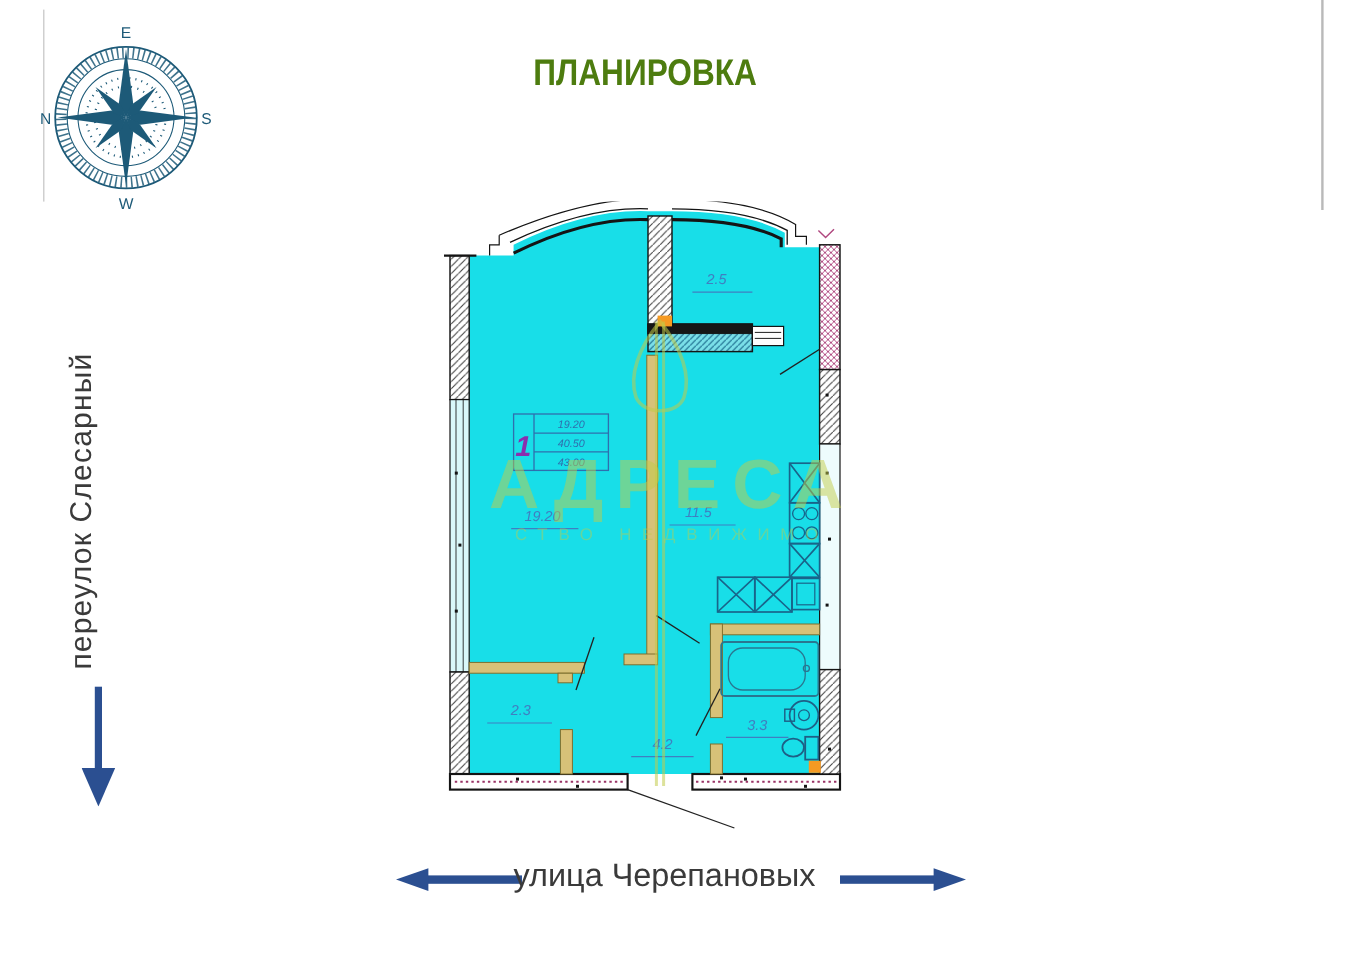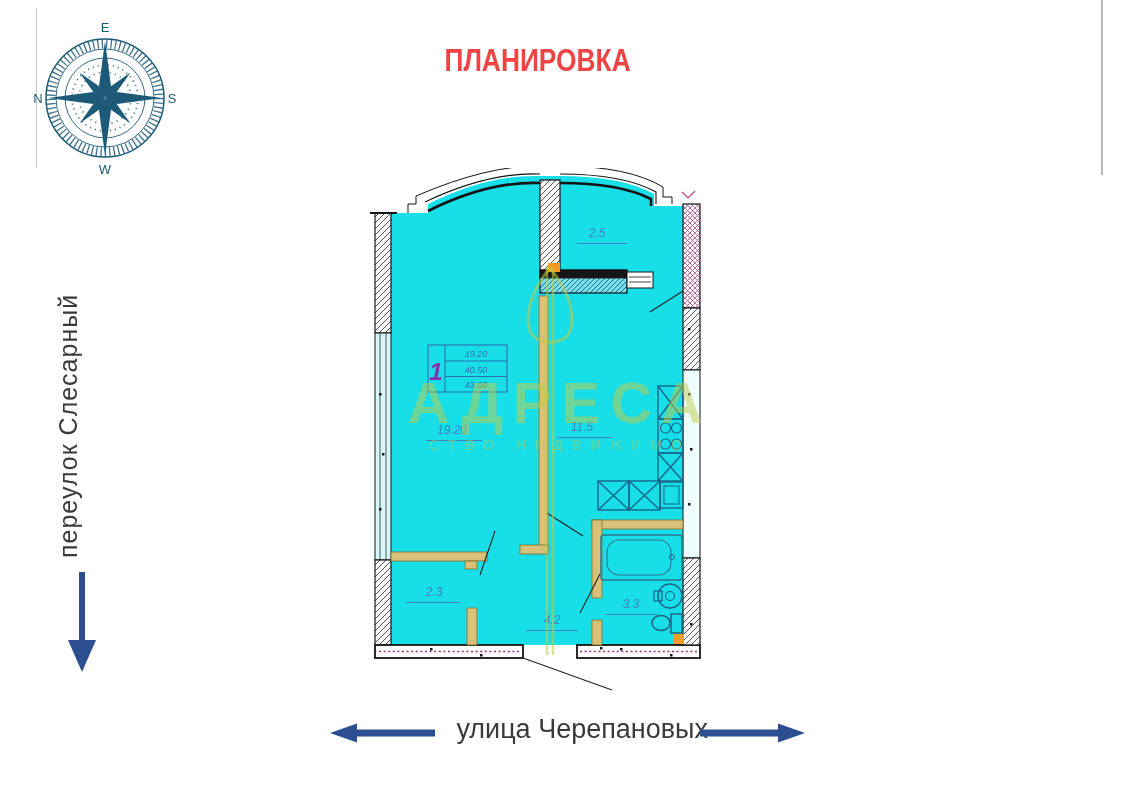--- a/index.html
+++ b/index.html
@@ -1,28 +1,28 @@
 <!DOCTYPE html>
 <html><head>
 <meta charset="utf-8">
 <style>
   html,body{margin:0;padding:0;background:#e8e8e8;}
   #stage{position:relative;width:1121px;height:800px;background:#ffffff;overflow:hidden;
          font-family:"Liberation Sans",sans-serif;}
   .abs{position:absolute;}
   
-  #title-block{left:258px;top:44px;width:560px;text-align:center;color:#ef4444;line-height:1.08;}
+  #title-block{left:258px;top:44px;width:560px;text-align:center;color:#4d7c0f;line-height:1.08;}
   #title-block .l1{display:inline-block;font-size:31px;font-weight:700;transform:scaleX(.85);letter-spacing:0px;}
   #title-block .l2{display:inline-block;font-size:28px;font-weight:700;transform:scaleX(.87);margin-top:2px;}
   
   #street-left{left:54px;top:280px;height:292px;width:40px;
     writing-mode:vertical-rl;transform:rotate(180deg);
     font-size:25px;color:#3a3a3a;text-align:center;letter-spacing:1px;}
   
-  #street-bottom{left:428px;top:714px;width:280px;text-align:right;font-size:27px;color:#3a3a3a;}
+  #street-bottom{left:428px;top:714px;width:280px;text-align:left;font-size:27px;color:#3a3a3a;}
   .edge-line{background:#c4c4c4;}
   svg text{font-family:"Liberation Sans",sans-serif;}
   .room-label{font-size:12px;font-style:oblique;fill:#3f7fc1;}
   .stamp-val{font-size:9px;font-style:oblique;fill:#2f6fae;}
   #watermark{pointer-events:none;}
 </style>
 </head>
 <body>
 
 <div id="stage">

